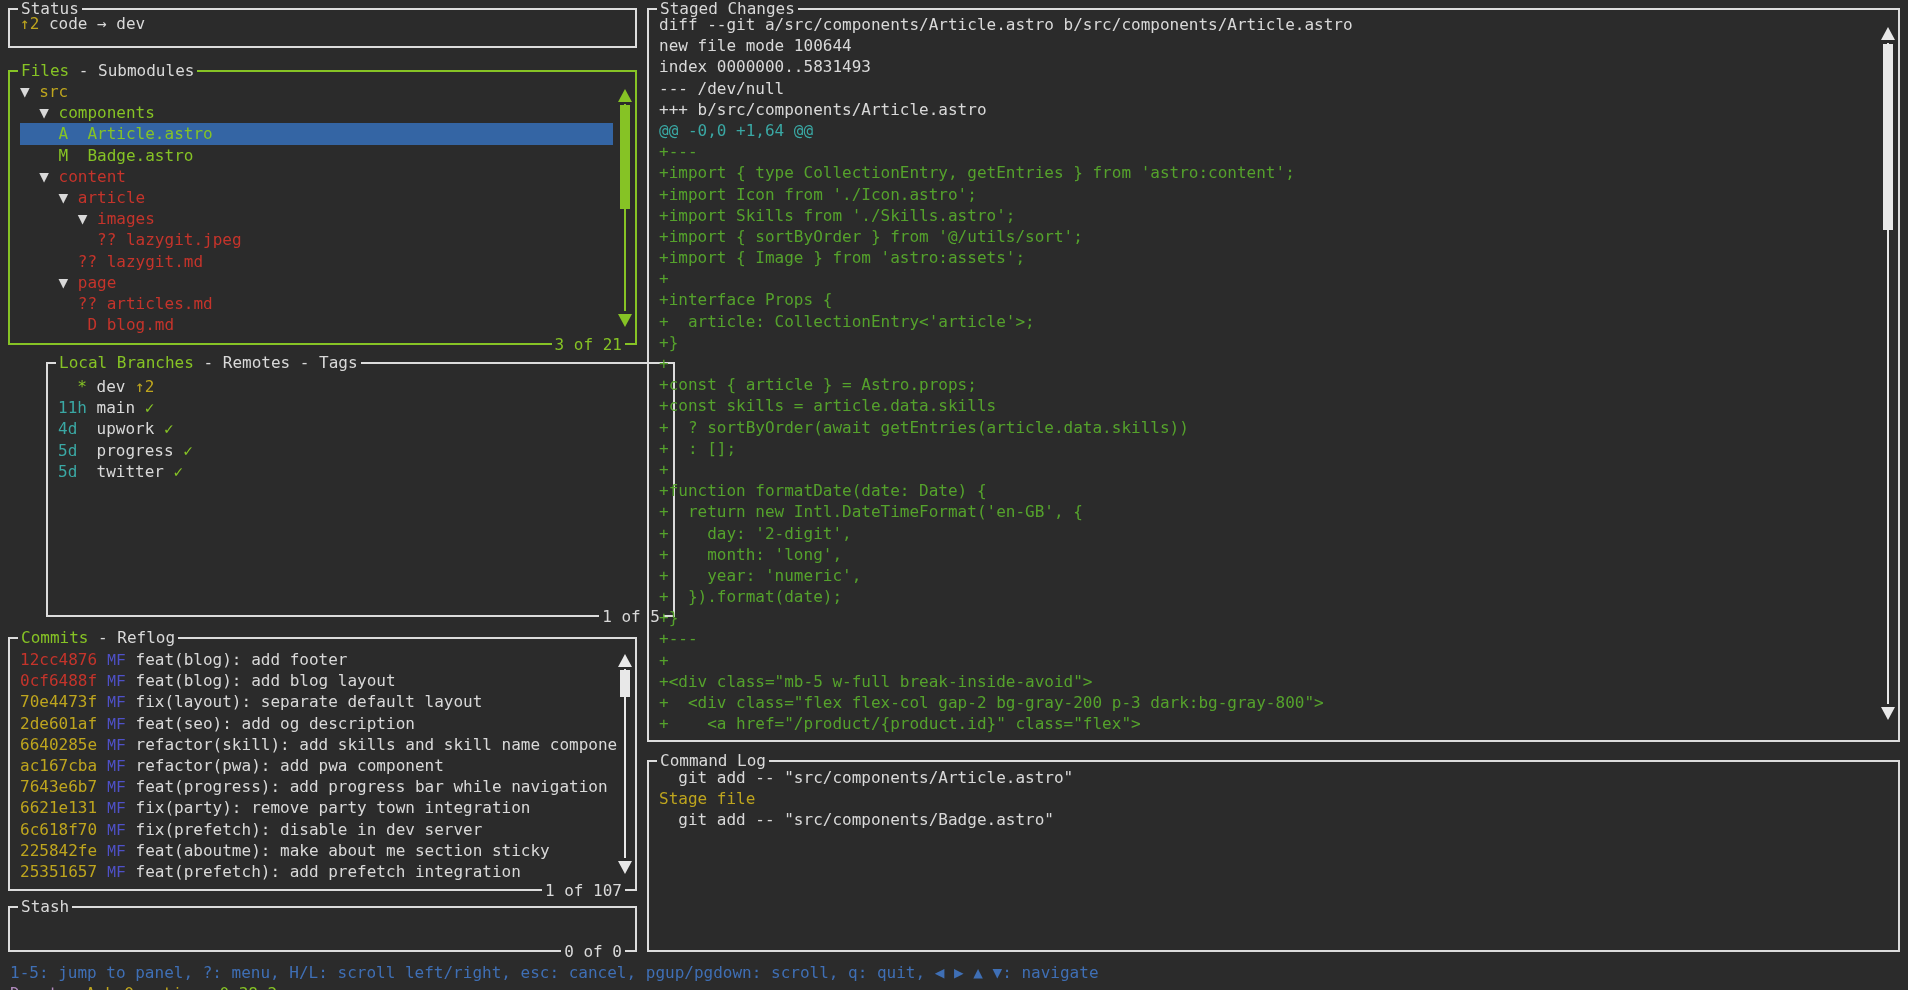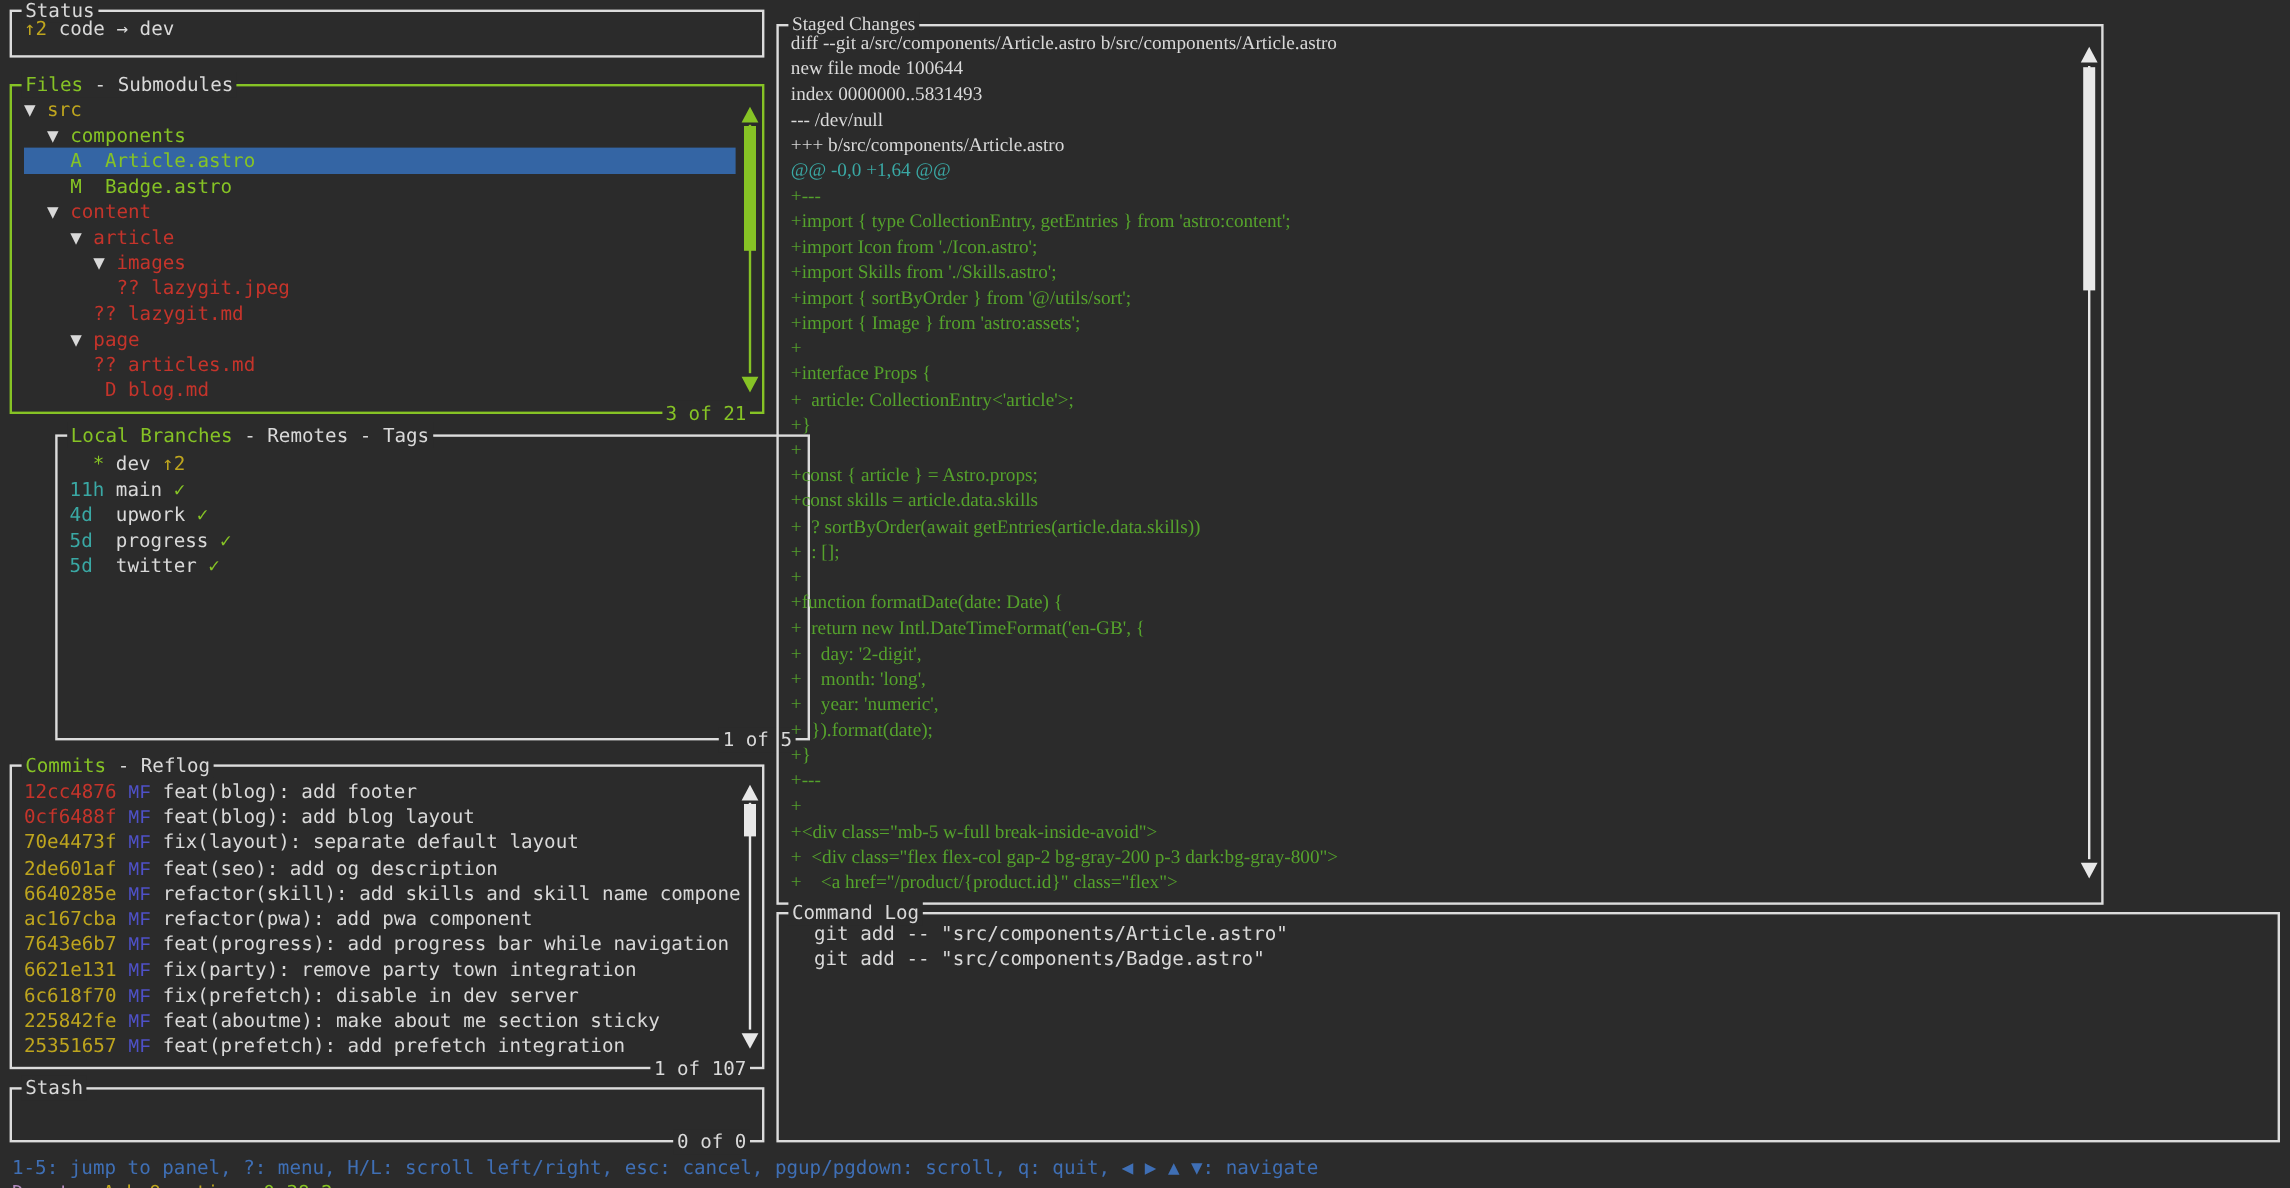--- a/index.html
+++ b/index.html
@@ -130,21 +130,21 @@
   </div>
   <span class="pcount">1 of 107</span>
 </div>
 
 <div class="panel" style="left:8px; top:906px; width:629px; height:46px;">
   <span class="ptitle"><span class="c-white">Stash</span></span>
   <div class="pbody"></div>
   <span class="pcount">0 of 0</span>
 </div>
 
-<div class="panel" style="left:647px; top:20px; width:1106px; height:734px;font-family:Liberation Serif, serif;">
+<div class="panel" style="left:647px; top:8px; width:1253px; height:734px;">
   <span class="ptitle"><span class="c-white">Staged Changes</span></span>
   <div class="pbody" style="padding-top:4px;">
       <div class="row"><span class="c-white">diff --git a/src/components/Article.astro b/src/components/Article.astro</span></div>
       <div class="row"><span class="c-white">new file mode 100644</span></div>
       <div class="row"><span class="c-white">index 0000000..5831493</span></div>
       <div class="row"><span class="c-white">--- /dev/null</span></div>
       <div class="row"><span class="c-white">+++ b/src/components/Article.astro</span></div>
       <div class="row"><span class="c-cyan">@@ -0,0 +1,64 @@</span></div>
       <div class="row"><span class="c-dgreen">+---</span></div>
       <div class="row"><span class="c-dgreen">+import { type CollectionEntry, getEntries } from 'astro:content';</span></div>
@@ -180,20 +180,21 @@
     <div class="sb-track" style="top:33px; bottom:36px;"></div>
     <div class="sb-thumb" style="top:34px; height:186px;"></div>
     <div class="sb-down" style="bottom:20px;"></div>
   </div>
 </div>
 
 <div class="panel" style="left:647px; top:760px; width:1253px; height:192px;">
   <span class="ptitle"><span class="c-white">Command Log</span></span>
   <div class="pbody" style="padding-top:5px;">
       <div class="row"><span class="c-white">  git add -- "src/components/Article.astro"</span></div>
+      <div class="row"><span class="c-yellow">Stage file</span></div>
       <div class="row"><span class="c-white">  git add -- "src/components/Badge.astro"</span></div>
     </div>
 </div>
 
 <div class="statusbar">
   <span class="keys"><span class="c-blue">1-5: jump to panel, ?: menu, H/L: scroll left/right, esc: cancel, pgup/pgdown: scroll, q: quit, ◀ ▶ ▲ ▼: navigate</span></span>
   <span class="links">
     <span class="link donate">Donate</span>
     <span class="link ask">Ask Question</span>
     <span class="version">0.38.2</span>

